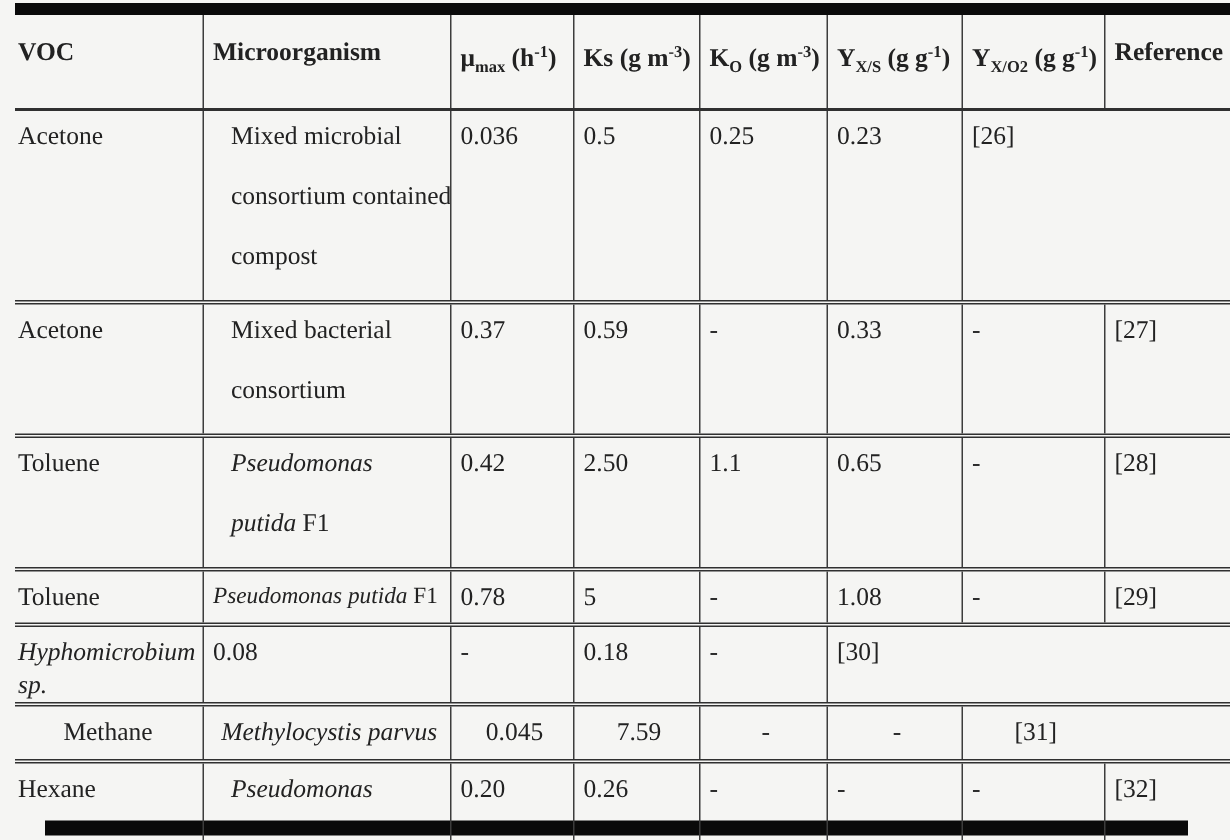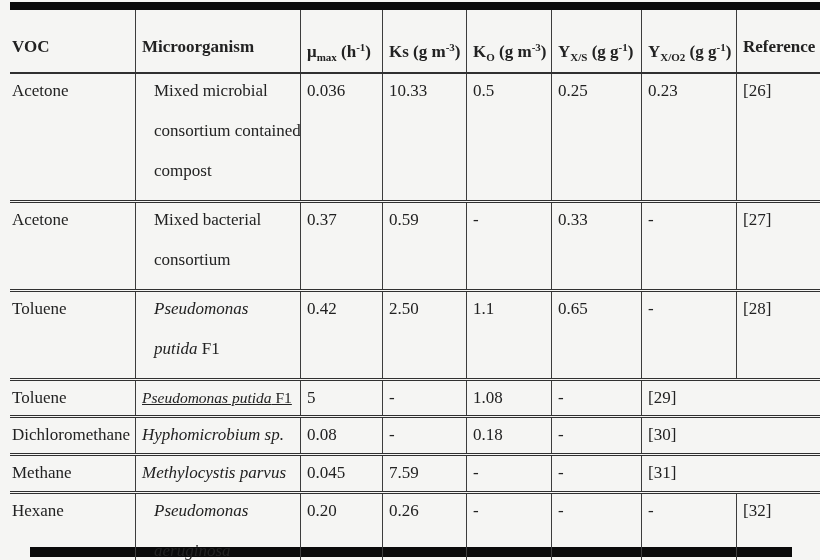--- a/index.html
+++ b/index.html
@@ -23,27 +23,27 @@
   .row.head + .row{border-top:2px solid #303030;}
   .cell{
     box-sizing:border-box;
     border-left:1px solid #3c3c3c;
     padding:6px 3px 0 6px;
     font-size:17px;line-height:22px;
     overflow:hidden;
   }
   .row > .cell:first-child{border-left:none;padding-left:2px;}
   .head{min-height:62px;}
-  .head .cell{font-weight:bold;padding-top:26px;white-space:nowrap;}
+  .head .cell{font-weight:bold;padding-top:14px;white-space:nowrap;}
   .r0{min-height:118px;} .r1{min-height:72px;} .r2{min-height:75px;}
-  .r3{min-height:37px;} .r4{min-height:38px;} .r5{min-height:38px;}
+  .r3{min-height:37px;} .r4{min-height:38px;} .r5{min-height:38px;text-align:center;}
   .r6{min-height:74px;}
   .ln{height:40px;line-height:22px;white-space:nowrap;margin-left:12px;}
   .it{font-style:italic;}
-  .tight{font-size:15.5px;white-space:nowrap;text-decoration:underline;}
+  .tight{font-size:15.5px;white-space:nowrap;}
   sub.s{font-size:11px;vertical-align:-4px;font-weight:bold;}
   sup.s{font-size:11px;vertical-align:6px;font-weight:bold;}
 </style>
 </head>
 <body>
 
 <div>
   <div class="bar top"></div>
   <div class="bar bottom"></div>
 
@@ -61,21 +61,20 @@
     </div>
 
     <div class="row r0">
       <div class="cell">Acetone</div>
       <div class="cell">
         <div class="ln"><span class="it"></span><span>Mixed microbial</span></div>
         <div class="ln"><span class="it"></span><span>consortium contained in</span></div>
         <div class="ln"><span class="it"></span><span>compost</span></div>
       </div>
       <div class="cell">0.036</div>
-      <div class="cell">10.33</div>
       <div class="cell">0.5</div>
       <div class="cell">0.25</div>
       <div class="cell">0.23</div>
       <div class="cell">[26]</div>
     </div>
 
     <div class="row r1">
       <div class="cell">Acetone</div>
       <div class="cell">
         <div class="ln"><span class="it"></span><span>Mixed bacterial</span></div>
@@ -101,29 +100,29 @@
       <div class="cell">0.65</div>
       <div class="cell">-</div>
       <div class="cell">[28]</div>
     </div>
 
     <div class="row r3">
       <div class="cell">Toluene</div>
       <div class="cell tight">
         <span class="it">Pseudomonas putida</span><span> F1</span>
       </div>
+      <div class="cell">0.78</div>
       <div class="cell">5</div>
       <div class="cell">-</div>
       <div class="cell">1.08</div>
       <div class="cell">-</div>
       <div class="cell">[29]</div>
     </div>
 
     <div class="row r4">
-      <div class="cell">Dichloromethane</div>
       <div class="cell">
         <span class="it">Hyphomicrobium sp.</span><span></span>
       </div>
       <div class="cell">0.08</div>
       <div class="cell">-</div>
       <div class="cell">0.18</div>
       <div class="cell">-</div>
       <div class="cell">[30]</div>
     </div>
 

